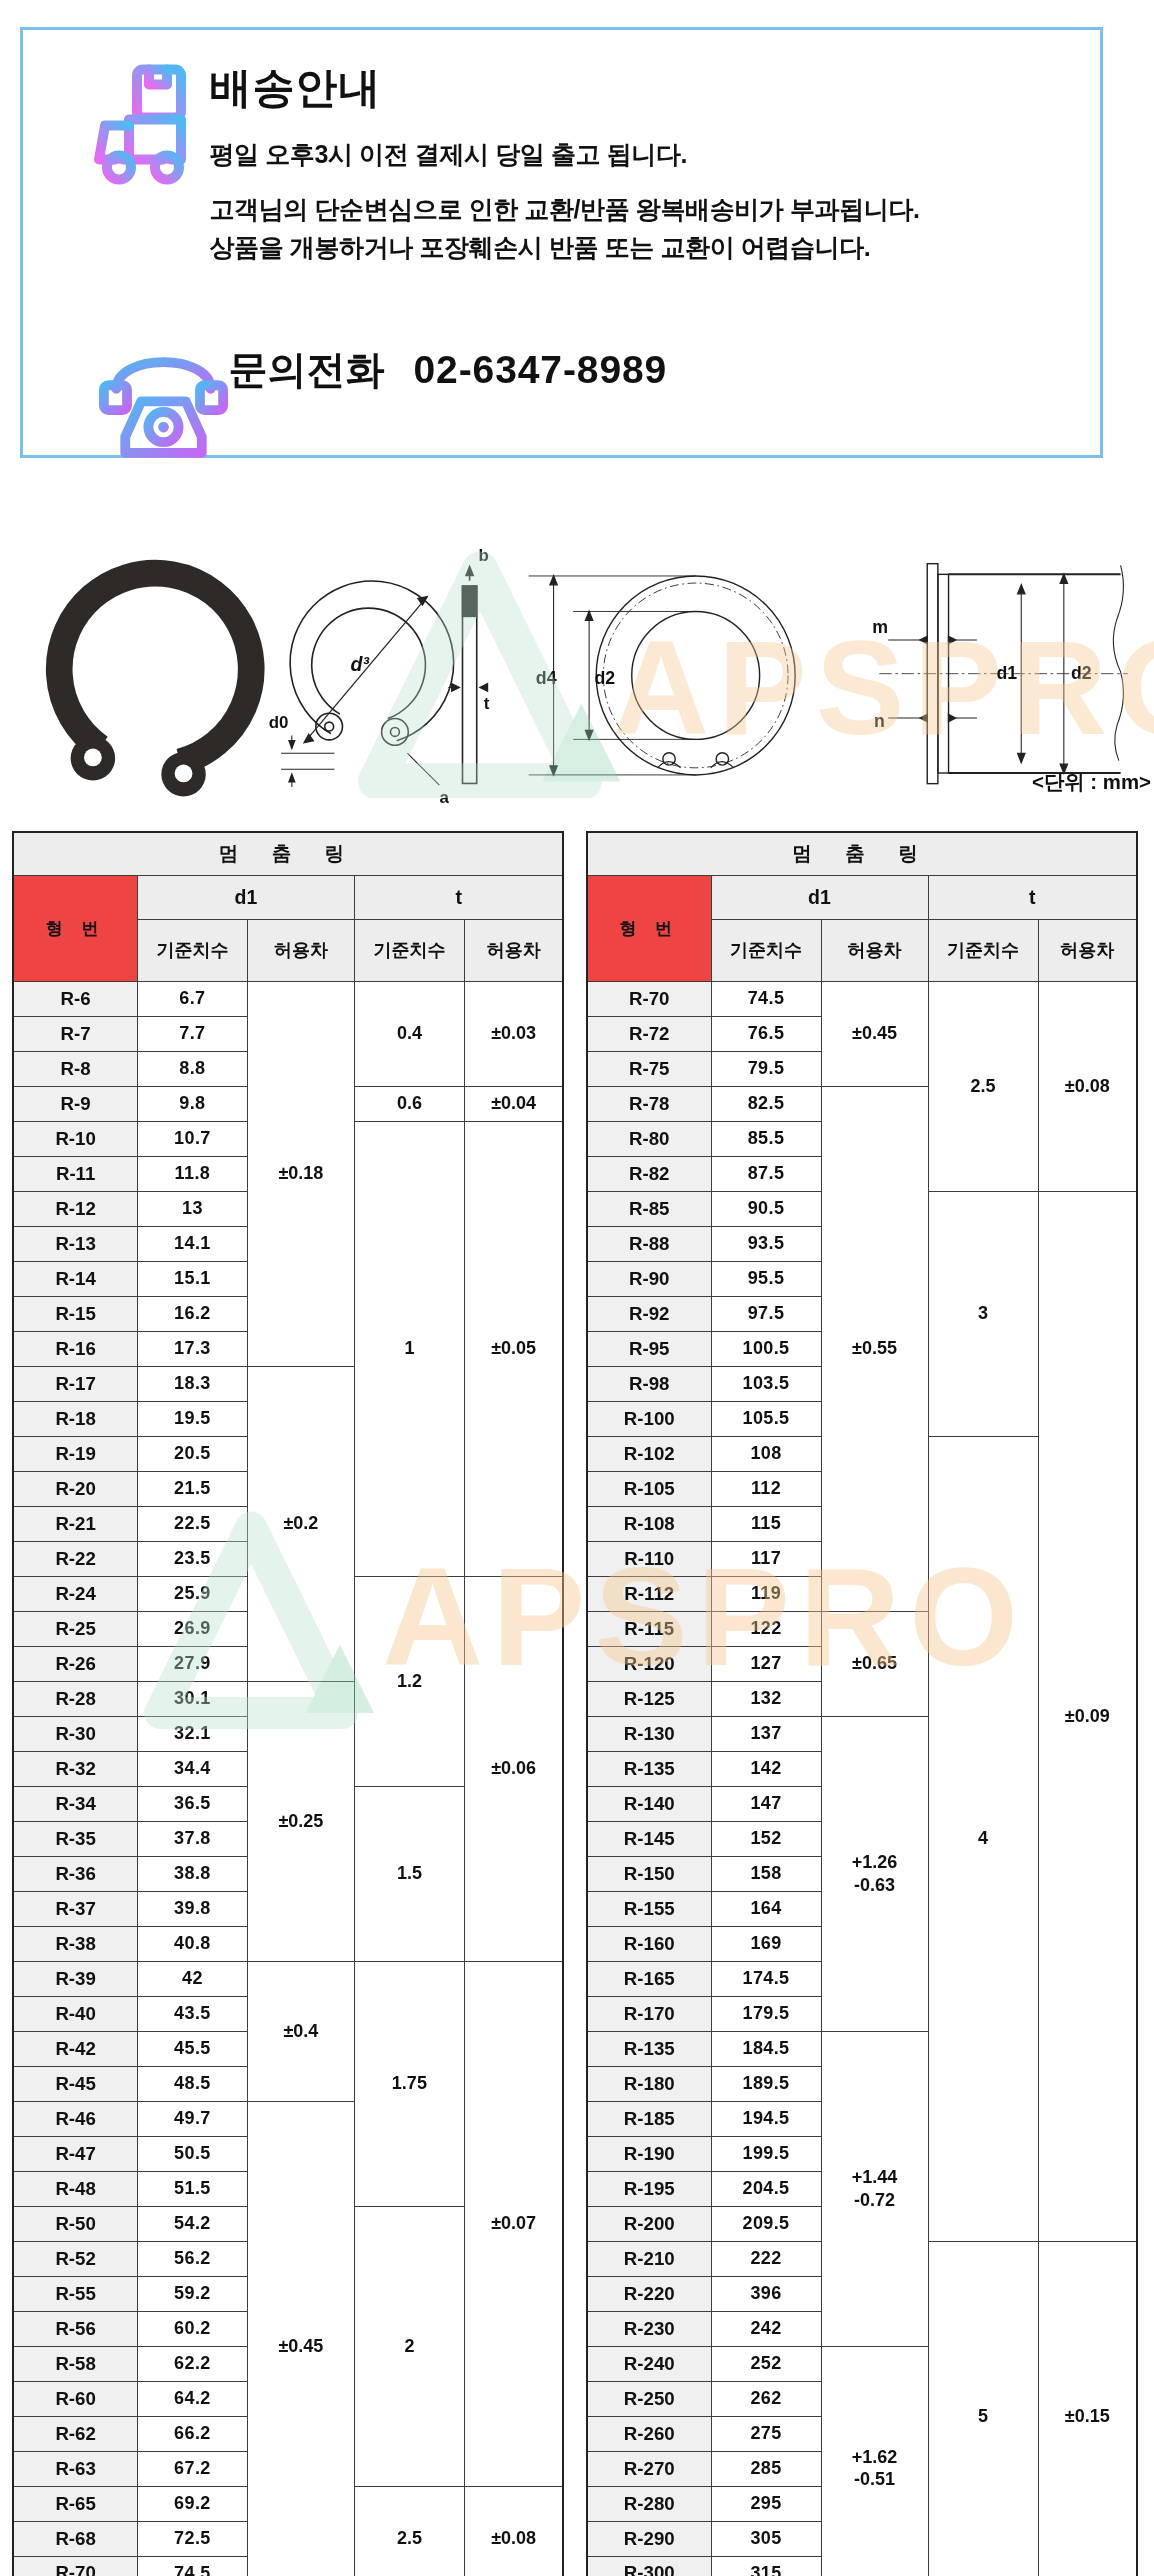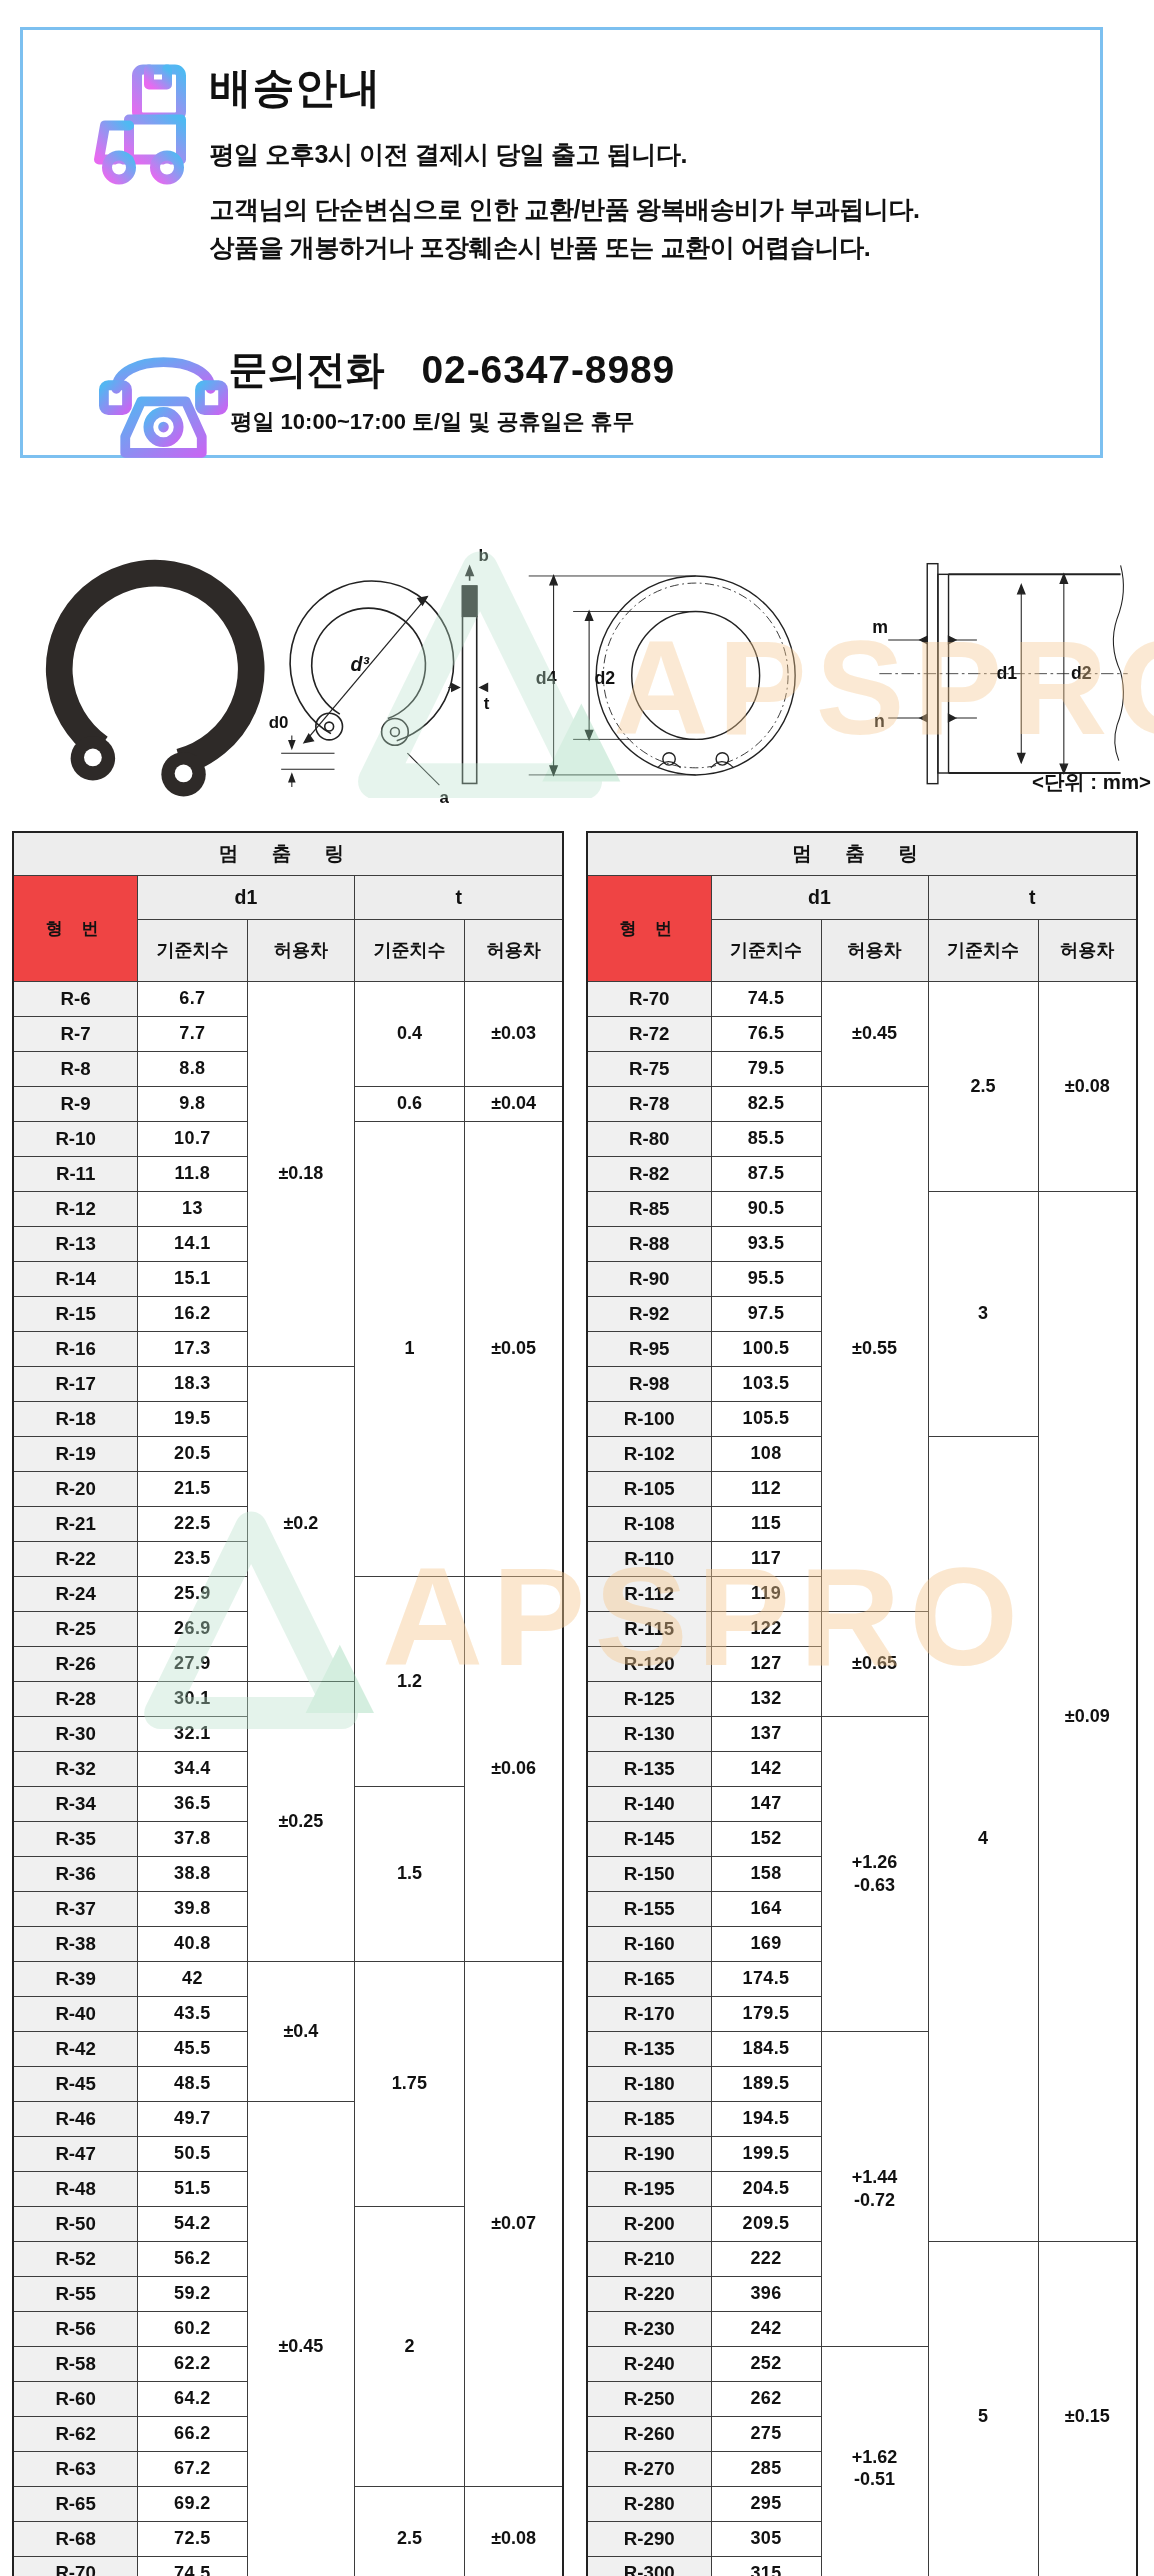--- a/index.html
+++ b/index.html
@@ -7,21 +7,21 @@
   #page{position:relative;width:1155px;height:2576px;background:#fff;overflow:hidden;}
 
   
   .notice-box{position:absolute;left:19.5px;top:27px;width:1077px;height:425px;border:3.6px solid #7cc0f0;background:#fff;}
   .truck-icon{position:absolute;left:52px;top:30px;width:140px;height:153px;}
   .phone-icon{position:absolute;left:73px;top:309px;width:135px;height:121px;}
   .notice-title{position:absolute;left:187px;top:30px;font-size:42px;font-weight:800;letter-spacing:0.9px;}
   .notice-line{position:absolute;left:187px;font-size:25px;font-weight:700;letter-spacing:-0.4px;}
   .nl1{top:108px;} .nl2{top:163px;} .nl3{top:201px;}
   .contact-row{position:absolute;left:206px;top:313px;font-size:39px;font-weight:800;}
-  .contact-row .num{margin-left:37px;letter-spacing:0.9px;text-align:right;}
+  .contact-row .num{margin-left:29px;letter-spacing:0.9px;text-align:right;}
   .contact-hours{position:absolute;left:208px;top:377px;font-size:22px;font-weight:700;}
 
   
   .drawing{position:absolute;}
   .drawing text{font-weight:700;fill:#111;}
   .unit-label{position:absolute;left:980px;top:768px;width:171px;text-align:right;font-size:20.4px;font-weight:800;}
 
   
   .wm{position:absolute;pointer-events:none;z-index:6;}
   .wm-text{font-weight:800;color:#f6c88f;opacity:0.42;letter-spacing:9px;line-height:1;}
@@ -85,21 +85,20 @@
         <rect x="116" y="52" width="26" height="28" rx="5"></rect>
         <path d="M32 128 V110 L50 70 H100 L118 110 V128 Z"></path>
         <circle cx="75" cy="99" r="17"></circle>
       </g>
       <circle cx="75" cy="99" r="6" fill="url(#gPhone)"></circle>
     </svg>
 
     <div class="contact-row">
       <span>문의전화</span><span class="num">02-6347-8989</span>
     </div>
-    <div class="contact-hours">평일 10:00~17:00 토/일 및 공휴일은 휴무</div>
   </div>
 
   <svg class="drawing" style="left:27px;top:529px" width="258" height="280" viewBox="0 0 290 315">
     <path d="M 172 262 A 108 108 0 1 0 82 246" fill="none" stroke="#2e2a28" stroke-width="30"></path>
     <circle cx="74" cy="258" r="25" fill="#2e2a28"></circle>
     <circle cx="74" cy="257" r="10" fill="#fff"></circle>
     <circle cx="176" cy="276" r="25" fill="#2e2a28"></circle>
     <circle cx="176" cy="275" r="10" fill="#fff"></circle>
   </svg>
 

